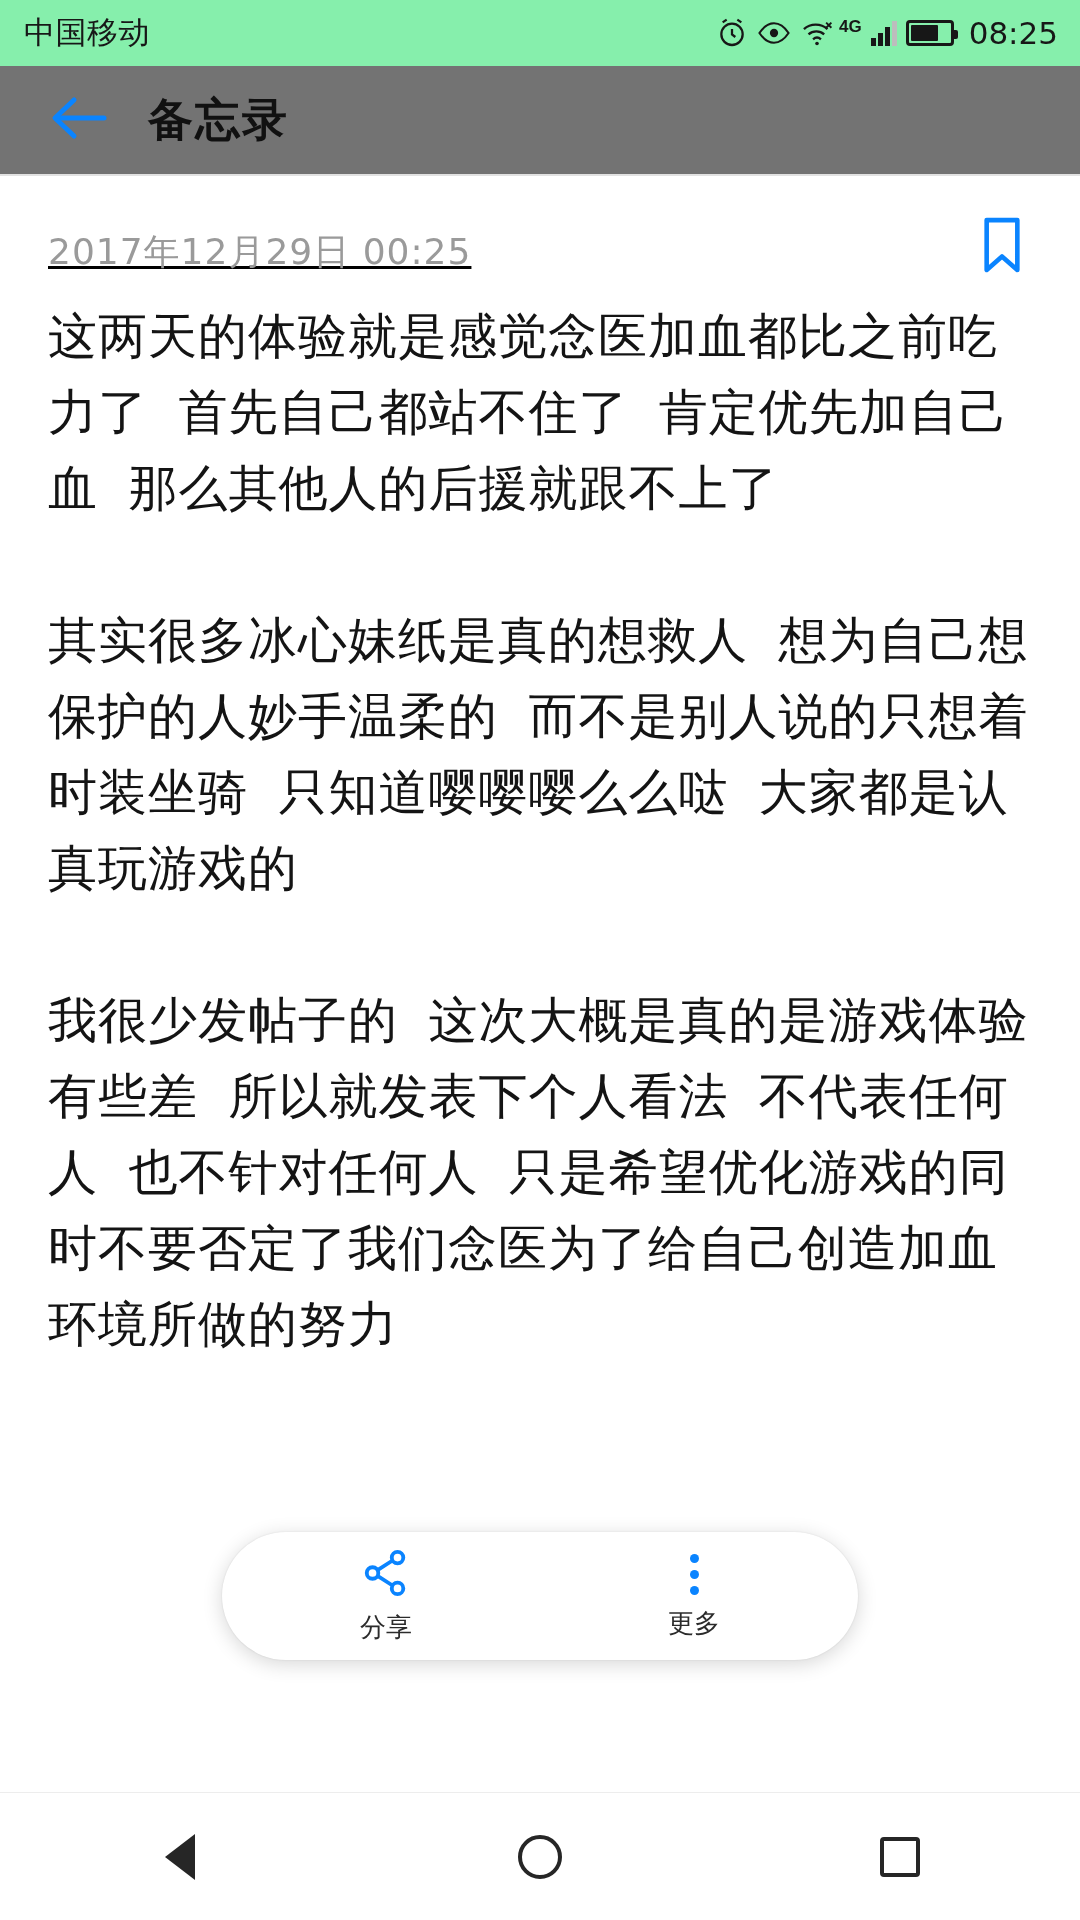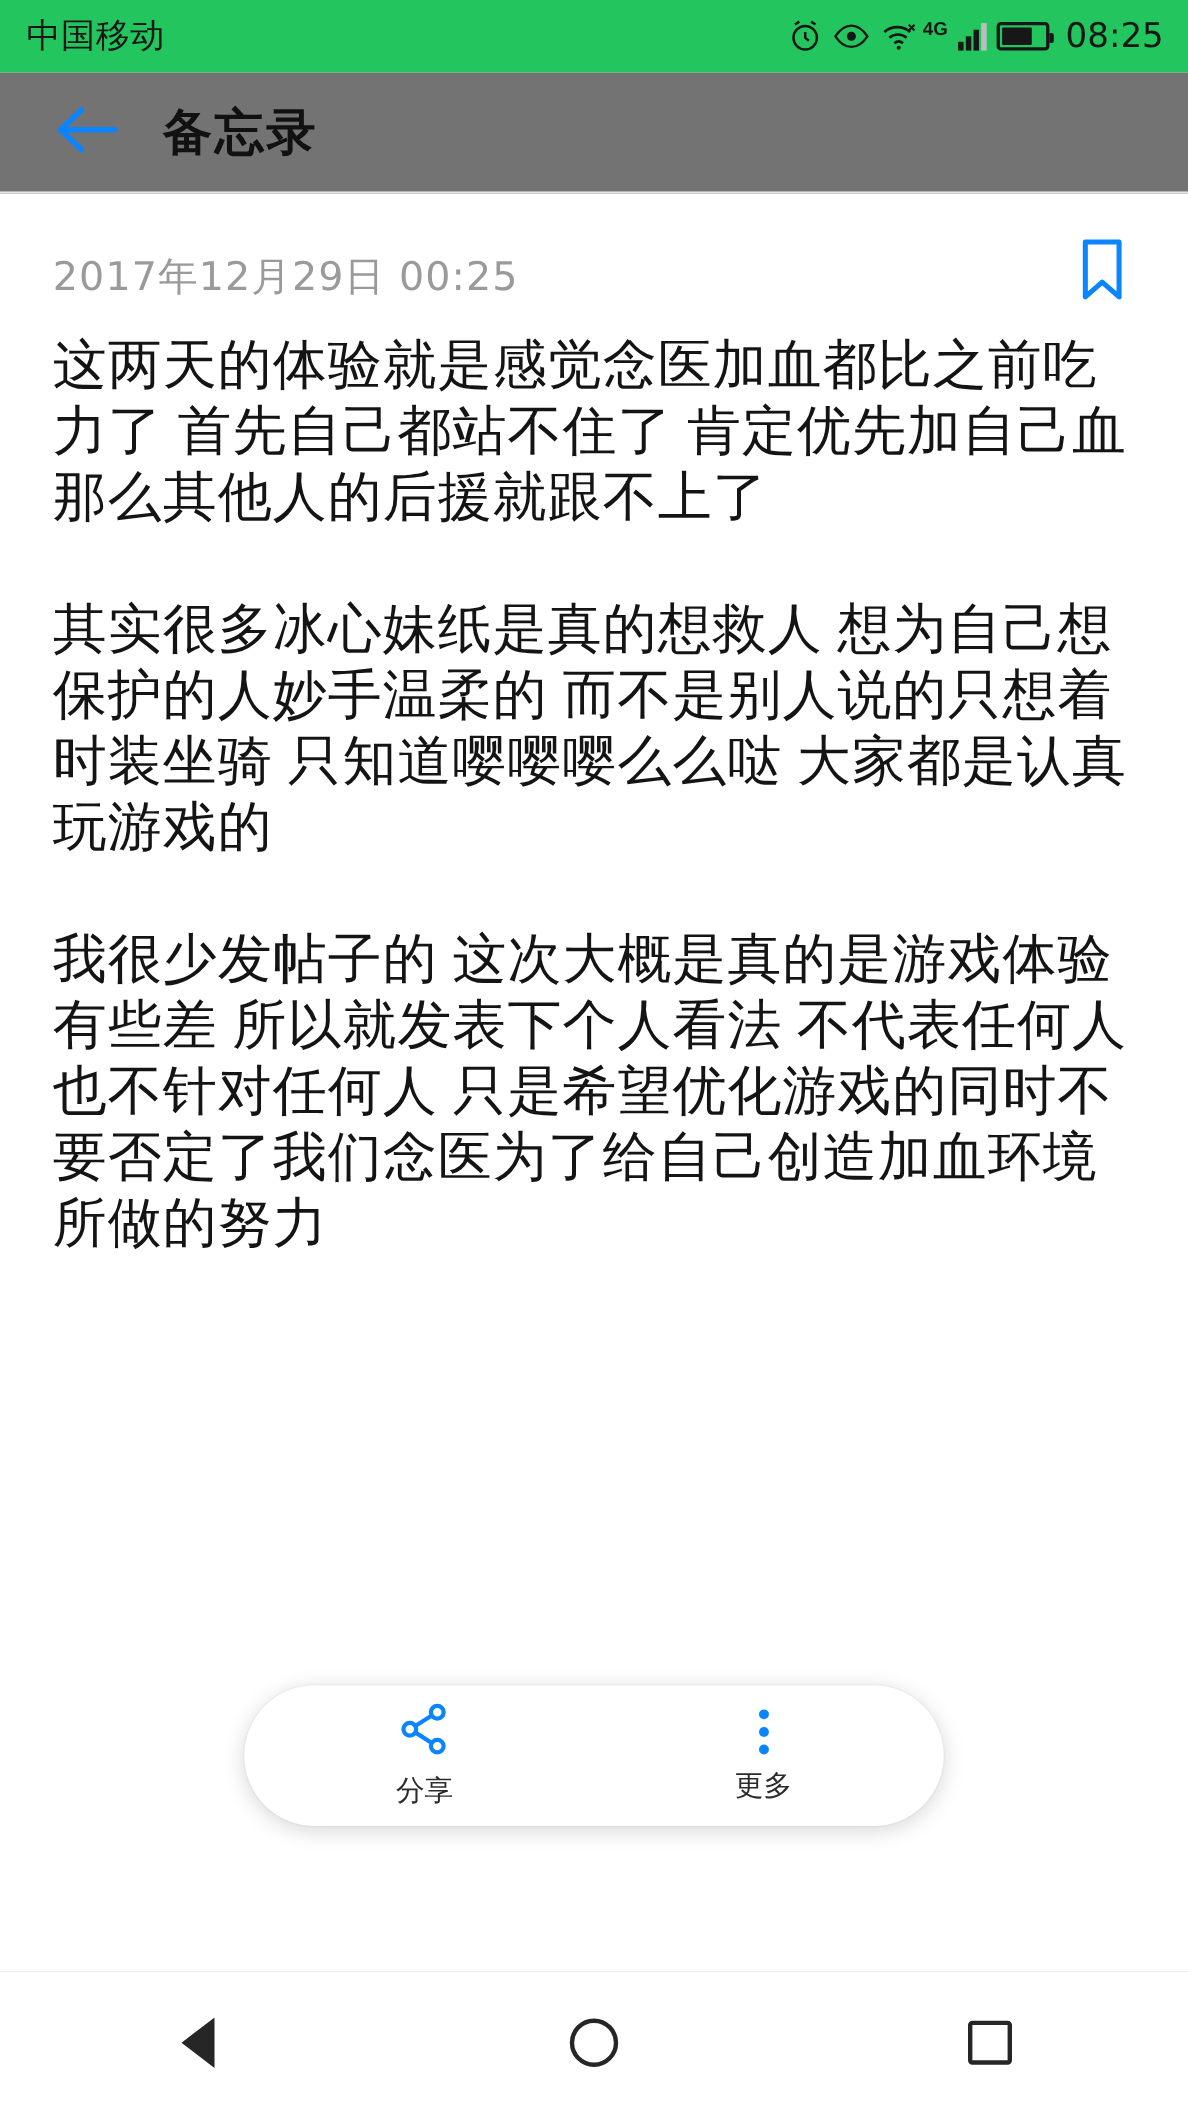--- a/index.html
+++ b/index.html
@@ -18,21 +18,21 @@
   }
 
   
   .status-bar {
     height: 66px;
     flex: 0 0 66px;
     display: flex;
     align-items: center;
     justify-content: space-between;
     padding: 0 22px 0 24px;
-    background: #22c55e;
+    background: #86efac;
     color: #1b1b1b;
   }
   .status-left {
     font-size: 31px;
     letter-spacing: 0.5px;
     color: #171717;
     font-family: "DejaVu Sans", sans-serif;
   }
   .status-right {
     display: flex;
@@ -119,42 +119,43 @@
   .note {
     flex: 1 1 auto;
     position: relative;
     padding: 40px 48px 0 48px;
     overflow: hidden;
   }
   .note-header {
     display: flex;
     align-items: flex-start;
     justify-content: space-between;
+    text-decoration: underline;
   }
   .note-date {
     font-size: 36px;
     color: #9a9a9a;
     letter-spacing: 1px;
     font-family: "DejaVu Sans", sans-serif;
     padding-top: 12px;
   }
   .bookmark-btn {
     width: 60px; height: 70px;
     display: flex; align-items: flex-start; justify-content: center;
     cursor: pointer;
   }
   .note-text {
     margin-top: 16px;
     font-size: 49px;
-    line-height: 60px;
+    line-height: 76px;
     color: #141414;
     letter-spacing: 1px;
     white-space: pre-wrap;
     word-break: break-all;
-    font-family: Liberation Serif, serif;
+    font-family: Liberation Mono, monospace;
   }
 
   
   .action-dock-wrap {
     position: absolute;
     left: 0; right: 0;
     bottom: 132px;
     display: flex;
     justify-content: center;
   }

